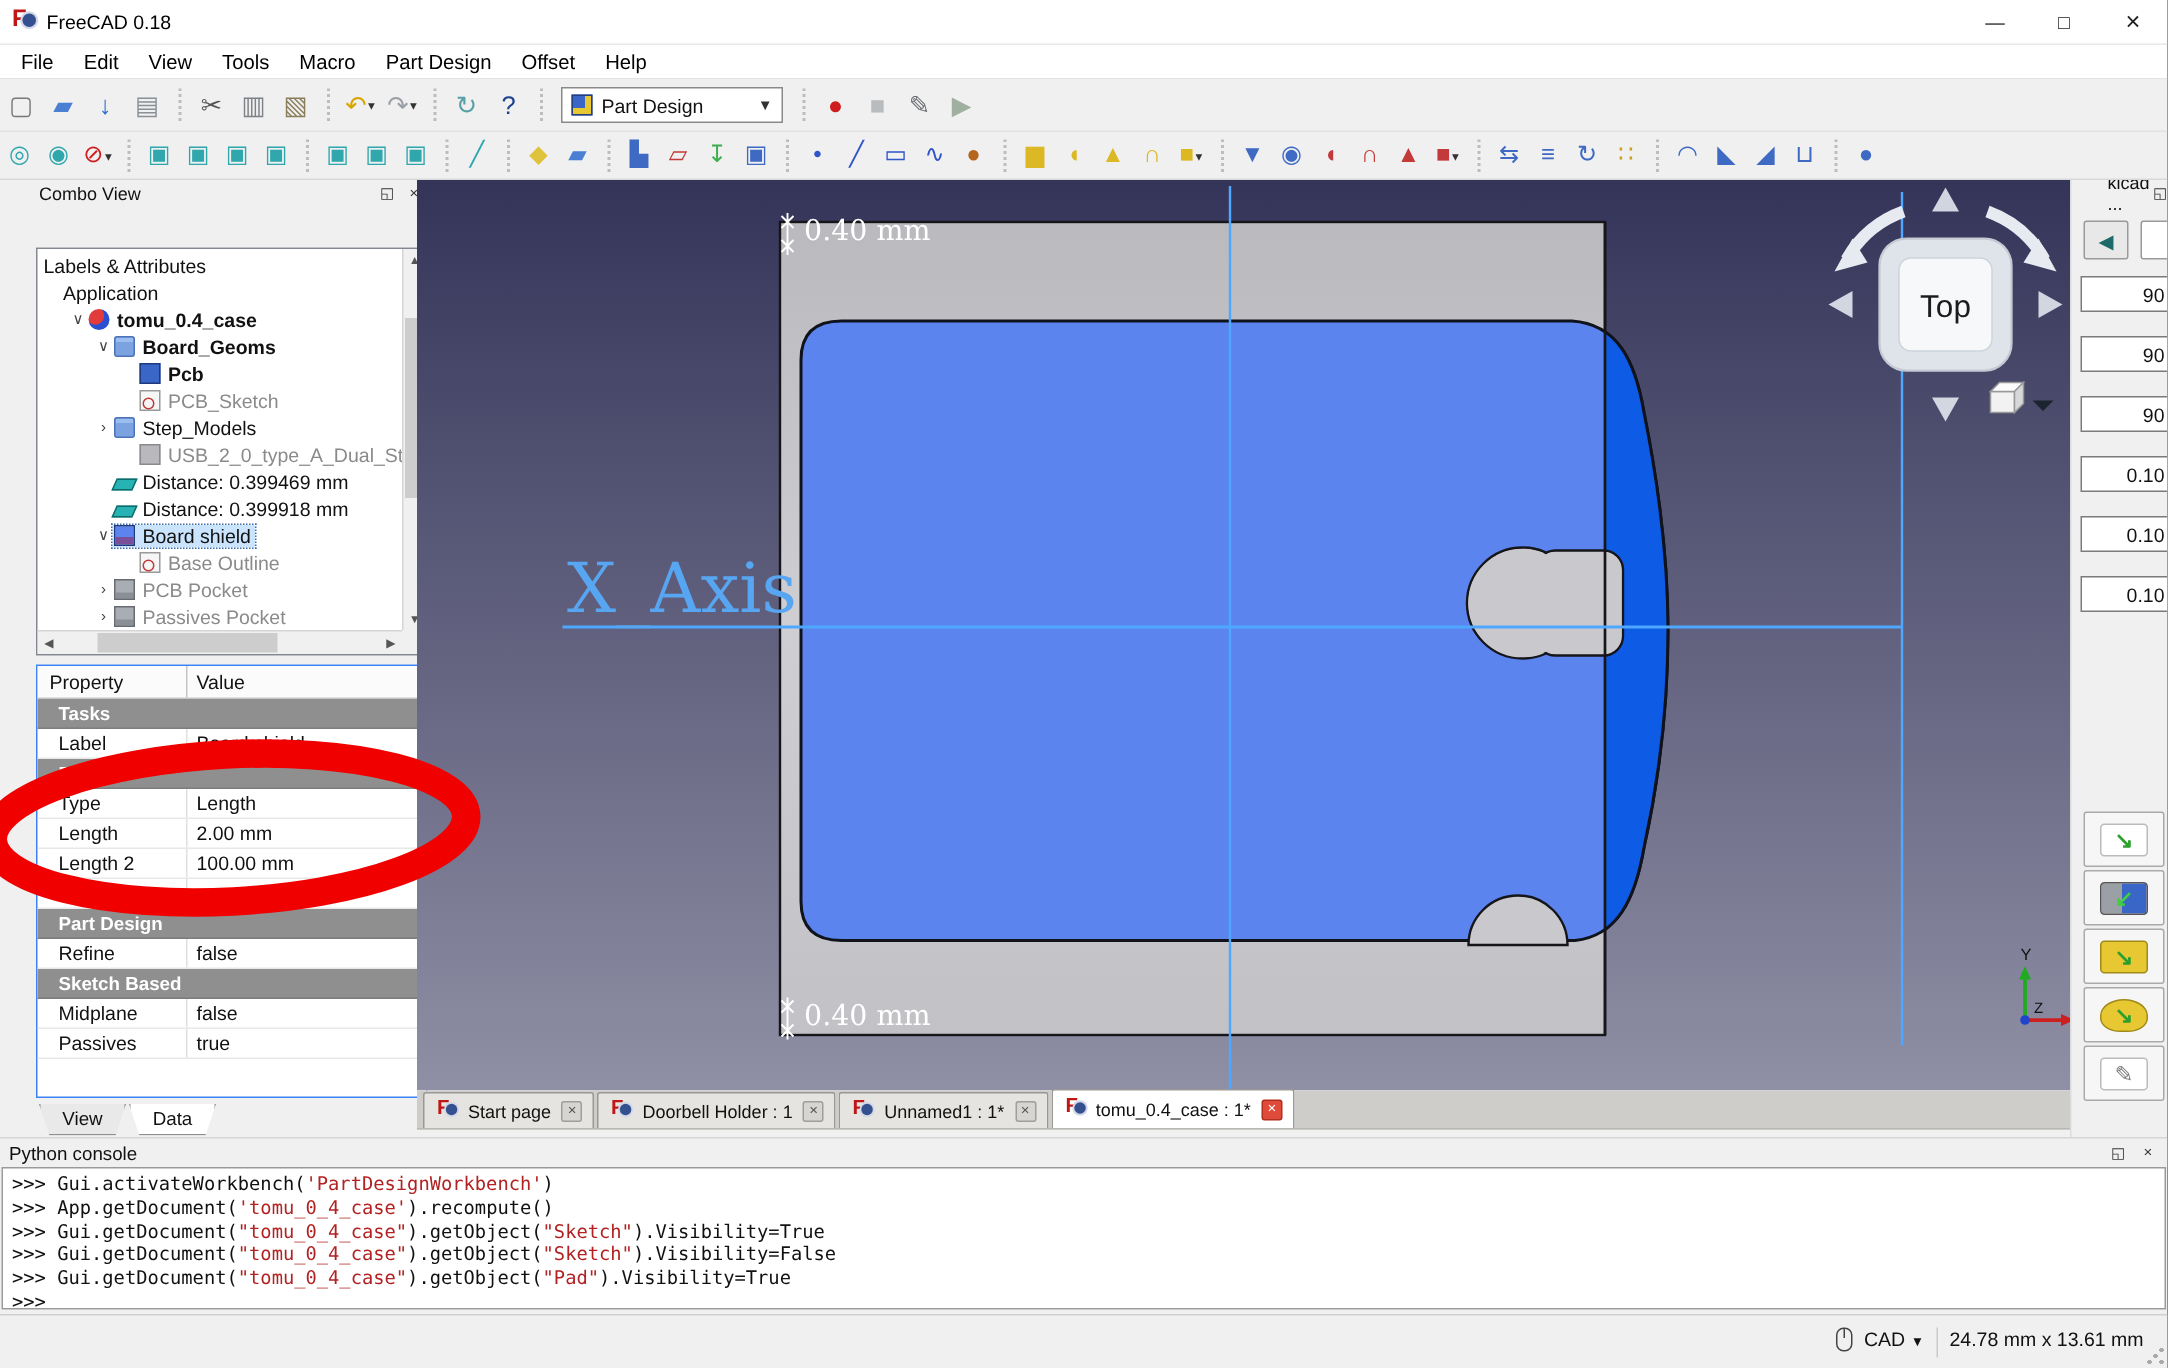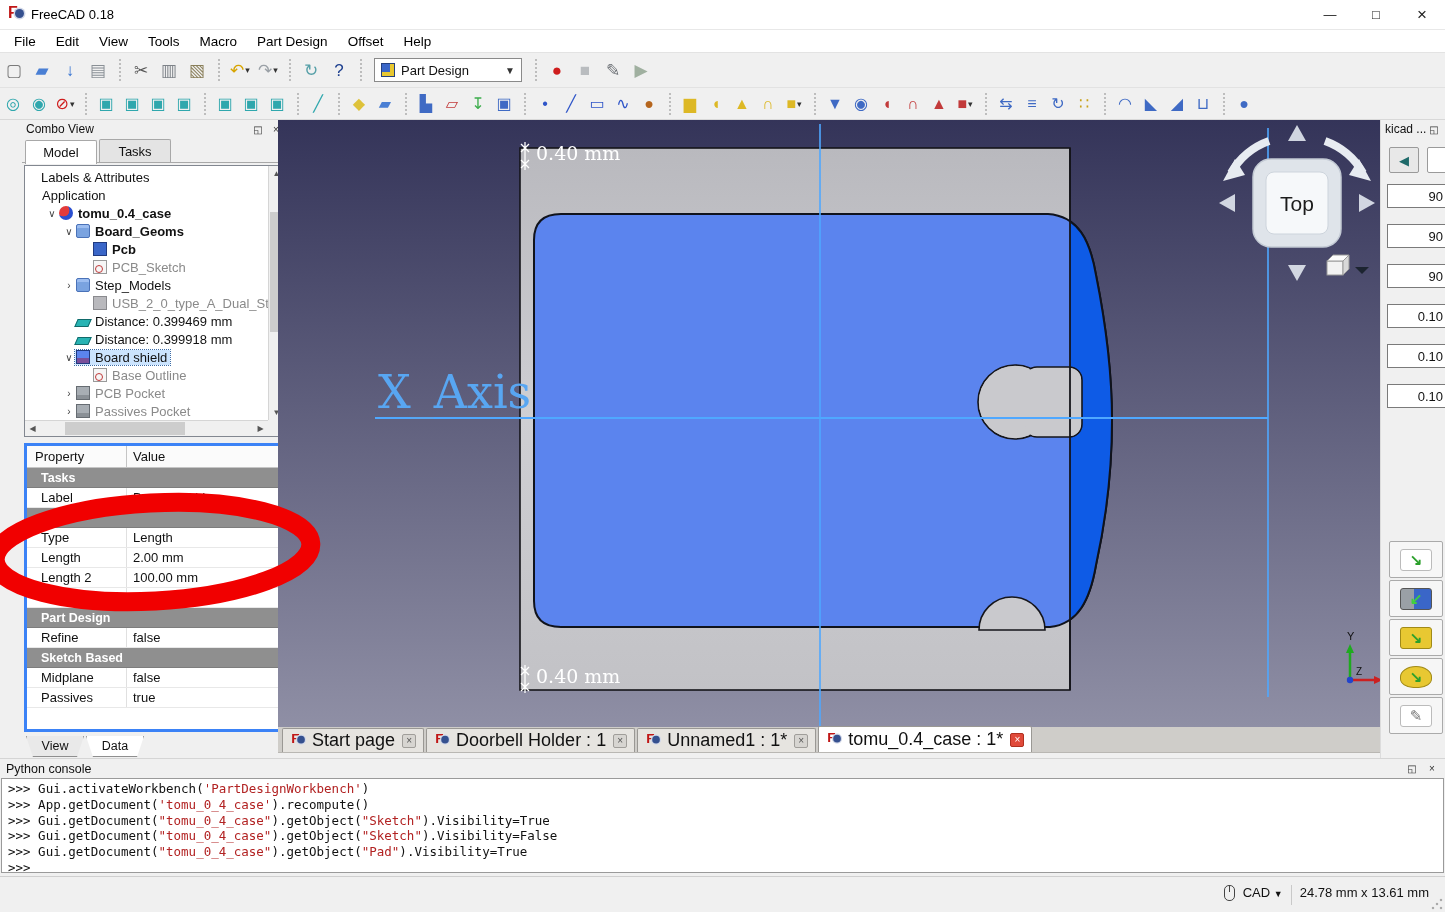--- a/index.html
+++ b/index.html
@@ -59,43 +59,43 @@
   .vscroll{position:absolute;right:0;top:0;width:16px;bottom:16px;background:#f0f0f0;border-left:1px solid #d5d5d5;}
   .vscroll .up,.vscroll .dn{position:absolute;left:0;width:15px;height:15px;display:grid;place-items:center;font-size:8px;color:#555;}
   .vscroll .up{top:0;} .vscroll .dn{bottom:0;}
   .vscroll .thumb{position:absolute;left:1px;width:13px;top:46px;height:120px;background:#cdcdcd;}
   .hscroll{position:absolute;left:0;bottom:0;right:16px;height:16px;background:#f0f0f0;border-top:1px solid #d5d5d5;}
   .hscroll .lf,.hscroll .rt{position:absolute;top:0;width:15px;height:15px;display:grid;place-items:center;font-size:8px;color:#555;}
   .hscroll .lf{left:0;} .hscroll .rt{right:0;}
   .hscroll .thumb{position:absolute;top:1px;height:13px;left:40px;width:120px;background:#cdcdcd;}
   .corner{position:absolute;right:0;bottom:0;width:16px;height:16px;background:#f0f0f0;}
   
-  .props{position:absolute;left:2px;top:323px;width:261px;height:289px;background:#fff;border:3px solid #3b82f6;overflow:hidden;}
+  .props{position:absolute;left:2px;top:323px;width:261px;height:289px;background:#fff;border:1px solid #3b82f6;overflow:hidden;}
   .prop-head{display:flex;height:22px;border-bottom:1px solid #c5c5c5;background:#fbfbfb;}
   .prop-head div{font-size:13px;display:flex;align-items:center;padding-left:8px;}
   .prop-head .c1{width:100px;border-right:1px solid #c5c5c5;}
   .prop-row{display:flex;height:20px;border-bottom:1px solid #e8e8e8;}
   .prop-row .c1{width:100px;border-right:1px solid #e0e0e0;font-size:13px;display:flex;align-items:center;padding-left:14px;white-space:nowrap;}
   .prop-row .c2{flex:1;font-size:13px;display:flex;align-items:center;padding-left:6px;white-space:nowrap;}
   .prop-group{height:20px;background:#8f8f8f;color:#fff;font-weight:bold;font-size:12.5px;display:flex;align-items:center;padding-left:14px;border-bottom:1px solid #7d7d7d;}
   .vd-tabs{position:absolute;left:4px;top:616px;display:flex;gap:2px;}
   .vd-tab{min-width:58px;height:21px;display:grid;place-items:center;font-size:12.5px;border:1px solid #8f8f8f;border-top:none;background:#e9e9e9;clip-path:polygon(0 0,100% 0,88% 100%,12% 100%);}
   .vd-tab.active{background:#fff;text-align:center;}
   
   .viewport{position:absolute;left:278px;top:120px;width:1102px;height:607px;}
   
   .doctabs{position:absolute;left:278px;top:727px;width:1102px;height:26px;background:#cfcdc9;display:flex;align-items:flex-end;padding-left:4px;border-bottom:1px solid #b9b7b3;}
   .dtab{height:24px;display:flex;align-items:center;background:#e6e4e0;border:1px solid #9a9894;border-bottom:none;margin-right:2px;padding:0 7px;border-radius:2px 2px 0 0;}
   .dtab.active{background:#fff;height:26px;}
   .dtab .fc-logo{margin:0 5px 0 0;transform:scale(.85);}
-  .dtab .dlabel{font-size:18px;white-space:nowrap;}
+  .dtab .dlabel{font-size:12px;white-space:nowrap;}
   .dtab .dclose{width:14px;height:14px;margin-left:7px;background:#d7d5d1;border:1px solid #a09e9a;display:grid;place-items:center;font-size:10px;color:#555;border-radius:2px;}
   .dtab.active .dclose{background:#e04a3a;border-color:#b03020;color:#fff;}
   
-  .kicad{position:absolute;left:1380px;top:120px;width:65px;height:638px;background:#f0f0f0;border-left:1px solid #dcdcdc;overflow:hidden;}
+  .kicad{position:absolute;left:1380px;top:120px;width:65px;height:638px;background:#f0f0f0;border-left:1px solid #dcdcdc;overflow:hidden;padding-left:20px;}
   .k-fields{position:absolute;left:6px;top:64px;width:60px;}
   .k-field{width:60px;height:24px;background:#fff;border:1px solid #7a7a7a;font-size:13px;display:flex;align-items:center;justify-content:flex-end;padding-right:3px;margin-bottom:16px;}
   .k-btn-row{position:absolute;left:8px;top:27px;display:flex;gap:8px;}
   .k-sm-btn{width:30px;height:26px;border:1px solid #9a9a9a;background:#e8e8e8;display:grid;place-items:center;font-size:13px;color:#1e6a6a;border-radius:2px;}
   .k-sm-btn.blank{background:#fff;width:26px;}
   .k-big{position:absolute;left:8px;width:54px;height:37px;border:1px solid #aaa;background:#f6f6f6;display:grid;place-items:center;border-radius:2px;}
   .kb-chip{width:32px;height:22px;display:grid;place-items:center;font-size:15px;font-weight:bold;color:#2ca02c;border-radius:3px;}
   .kb1{background:#fff;border:1px solid #bbb;}
   .kb2{background:linear-gradient(90deg,#9aa0a6 0 45%,#3a66c8 45% 100%);border:1px solid #555;color:#3fd03f;}
   .kb3{background:#e8c832;border:1px solid #a08a18;}
@@ -353,28 +353,24 @@
     </div>
 
   <div class="combo">
     <div class="panel-h">
       <span>Combo View</span>
       <span class="ph-btns">
         <span class="ph-btn">◱</span>
         <span class="ph-btn">×</span>
       </span>
     </div>
-    <div class="cv-tabs">
-      <span class="cv-tab active">Model</span>
-      <span class="cv-tab">Tasks</span>
-    </div>
     <div class="tree-box">
       <div class="tree-rows" id="treeRows">
         <div class="tree-row">
-          <span style="padding-left:16px">Labels &amp; Attributes</span>
+          <span style="padding-left:4px">Labels &amp; Attributes</span>
         </div>
       <div class="tree-row" style="padding-left: 4px;">
             <span class="arrow"></span>
             <span class="lbl-wrap">
               <span>Application</span>
             </span>
           </div>
           <div class="tree-row" style="padding-left: 21px;">
             <span class="arrow">∨</span>
             <span class="lbl-wrap">

